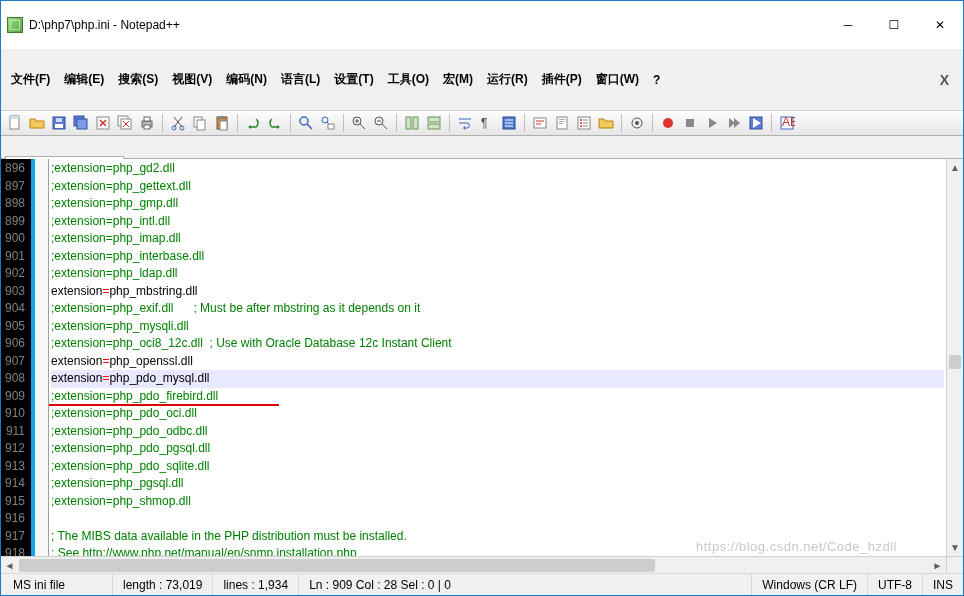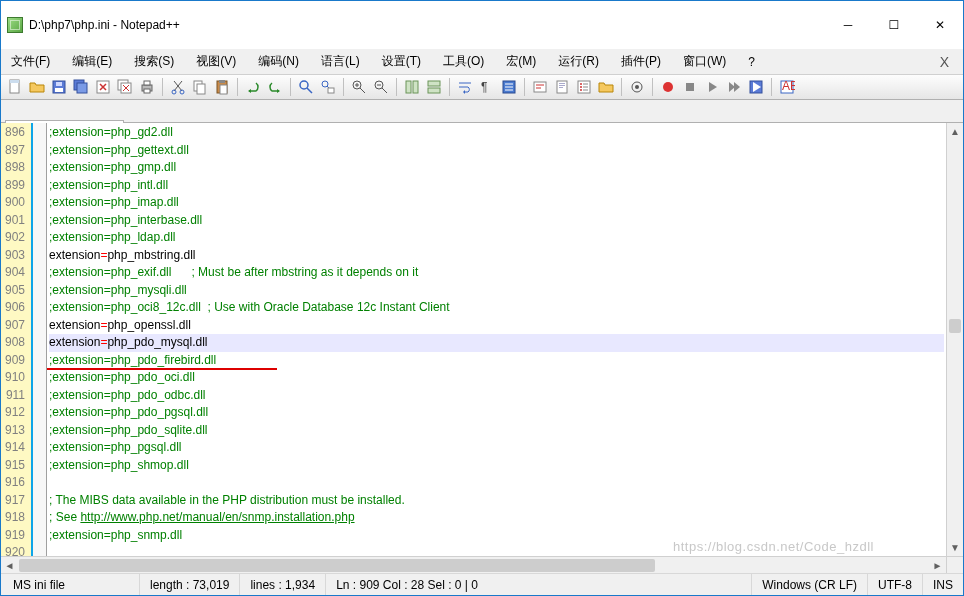--- a/index.html
+++ b/index.html
@@ -3,53 +3,53 @@
 <meta charset="utf-8">
 <style>
   * { margin: 0; padding: 0; box-sizing: border-box; font-family: "Segoe UI", Tahoma, sans-serif; font-size: 12px; }
   body { background: #f0f0f0; width: 964px; height: 596px; overflow: hidden; border: 1px solid #1979ca; display: flex; flex-direction: column; }
   .title-bar { background: #fff; height: 48px; display: flex; align-items: center; padding-left: 6px; }
   .title-bar .app-icon { width: 16px; height: 16px; background: linear-gradient(135deg,#9cdc85,#5aa744); border: 1px solid #3d7a2f; margin-right: 6px; position: relative; }
   .title-bar .app-icon::after { content:""; position:absolute; inset:2px; border:1px solid rgba(255,255,255,.5);}
   .title-bar .title { flex: 1; color: #000; font-size: 12px; }
   .winbtns { display: flex; }
   .winbtn { width: 46px; height: 30px; display: flex; align-items: center; justify-content: center; color:#000; }
-  .menu-bar { background: #f0f0f0; padding: 2px 4px; display: flex; align-items: center; gap: 10px; }
+  .menu-bar { background: #f0f0f0; padding: 20px 4px; display: flex; align-items: center; gap: 2px; font-weight: bold; }
   .menu-bar .menu-item { padding: 2px 6px; color: #000; font-size: 12px; }
   .menu-bar .close-doc { margin-left:auto; padding:0 10px; font-size:14px; color:#555;}
   .toolbar { background: linear-gradient(#fdfdfd,#e6e6e6); border-top:1px solid #d0d0d0; border-bottom:1px solid #b0b0b0; padding:3px 5px; display:flex; align-items:center; gap:4px; }
   .tb-btn { width:18px; height:18px; display:flex; align-items:center; justify-content:center; border-radius:2px; }
   .tb-sep{ width:1px; height:18px; background:#c0c0c0; margin:0 2px;}
   .tab-bar { background:#f0f0f0; padding:2px 4px 0 4px; display:flex; border-bottom:1px solid #b0b0b0;}
   .tab-bar .file-tab{ background:#fff; border:1px solid #b0b0b0; border-bottom:1px solid #fff; padding:2px 6px; display:flex; align-items:center; gap:20px; font-family:"Courier New",monospace; position:relative; top:18px;}
   .tab-bar .file-tab .tab-icon{ width:14px; height:14px; background:linear-gradient(#dce8b4,#b8d080); border:1px solid #7a9e3e;}
   .tab-bar .file-tab .tab-close{ width:12px; height:12px; background:#d94b3e; color:#fff; font-size:10px; display:flex; align-items:center; justify-content:center; border-radius:2px;}
   .editor-area{ flex:1; display:flex; background:#fff; overflow:hidden; position:relative;}
-  .gutter{ background:#fef9c3; color:#808080; font-family:"Courier New",monospace; font-size:14px; padding:1px 6px 1px 4px; text-align:right; border-right:2px solid #0ea5e9;}
+  .gutter{ background:#000000; color:#808080; font-family:"Courier New",monospace; font-size:14px; padding:1px 6px 1px 4px; text-align:right; border-right:4px solid #0ea5e9;}
   .gutter .ln{ height:17.5px; line-height:17.5px;}
   .fold-bar{ width:14px; background:#f7f7f7; border-right:1px solid #a0a0a0;}
   .code{ flex:1; font-family:"Courier New",monospace; font-size:14px; padding:1px 2px; position:relative; background:#fff;}
   .code .line{ height:17.5px; line-height:17.5px; white-space:pre;}
   .comment{ color:#008000;}
   .key{ color:#000;}
   .eq{ color:#ff0000;}
   .url{ color:#008000; text-decoration:underline;}
   .line.hl{ background:#e8e8ff;}
   .red-underline{ position:absolute; border-bottom:2px solid #d00; height:0;}
   .vscroll{ width:17px; background:#f0f0f0; border-left:1px solid #d0d0d0; position:relative;}
   .vscroll .arrow{ height:17px; display:flex; align-items:center; justify-content:center; color:#606060; font-size:10px;}
   .vscroll .thumb{ position:absolute; left:2px; right:2px; top:196px; height:14px; background:#cdcdcd; border-radius:2px;}
   .hscroll{ height:17px; background:#f0f0f0; border-top:1px solid #d0d0d0; display:flex; align-items:center;}
   .hscroll .arrow{ width:17px; text-align:center; color:#606060; font-size:10px;}
   .hscroll .track{ flex:1; height:13px; margin:0 1px; background:#f0f0f0; position:relative;}
   .hscroll .thumb{ position:absolute; left:0; top:0; width:70%; height:100%; background:#cdcdcd; border-radius:2px;}
   .status-bar{ background:#f0f0f0; border-top:1px solid #d8d8d8; height:22px; display:flex; align-items:center; font-size:12px; color:#000;}
   .status-bar .sb-cell{ padding:0 10px; border-right:1px solid #d8d8d8; height:100%; display:flex; align-items:center;}
   .status-bar .sb-flex{ flex:1;}
-  .watermark{ position:absolute; right:72px; bottom:2px; color:#c8c8c8; font-size:13px; font-family:Arial,sans-serif; letter-spacing:0.5px; pointer-events:none;}
+  .watermark{ position:absolute; right:49px; bottom:2px; color:#c8c8c8; font-size:13px; font-family:Arial,sans-serif; letter-spacing:0.5px; pointer-events:none;}
   .svgico{ width:16px; height:16px;}
 </style>
 </head>
 <body>
 
 <div class="title-bar">
   <div class="app-icon"></div>
   <div class="title">D:\php7\php.ini - Notepad++</div>
   <div class="winbtns">
     <div class="winbtn">─</div>
@@ -363,20 +363,20 @@
 <div class="hscroll">
   <div class="arrow">◄</div>
   <div class="track">
       <div class="thumb"></div>
     </div>
   <div class="arrow">►</div>
   <div style="width:17px;border-left:1px solid #d0d0d0;height:100%;"></div>
 </div>
 
 <div class="status-bar">
-  <div class="sb-cell" style="width:139px;padding-left:12px;">MS ini file</div>
+  <div class="sb-cell" style="width:112px;padding-left:12px;">MS ini file</div>
   <div class="sb-cell">length : 73,019</div>
   <div class="sb-cell">lines : 1,934</div>
   <div class="sb-cell sb-flex">Ln : 909    Col : 28    Sel : 0 | 0</div>
   <div class="sb-cell">Windows (CR LF)</div>
   <div class="sb-cell">UTF-8</div>
   <div class="sb-cell" style="border-right:none;">INS</div>
 </div>
 
 </body></html>

